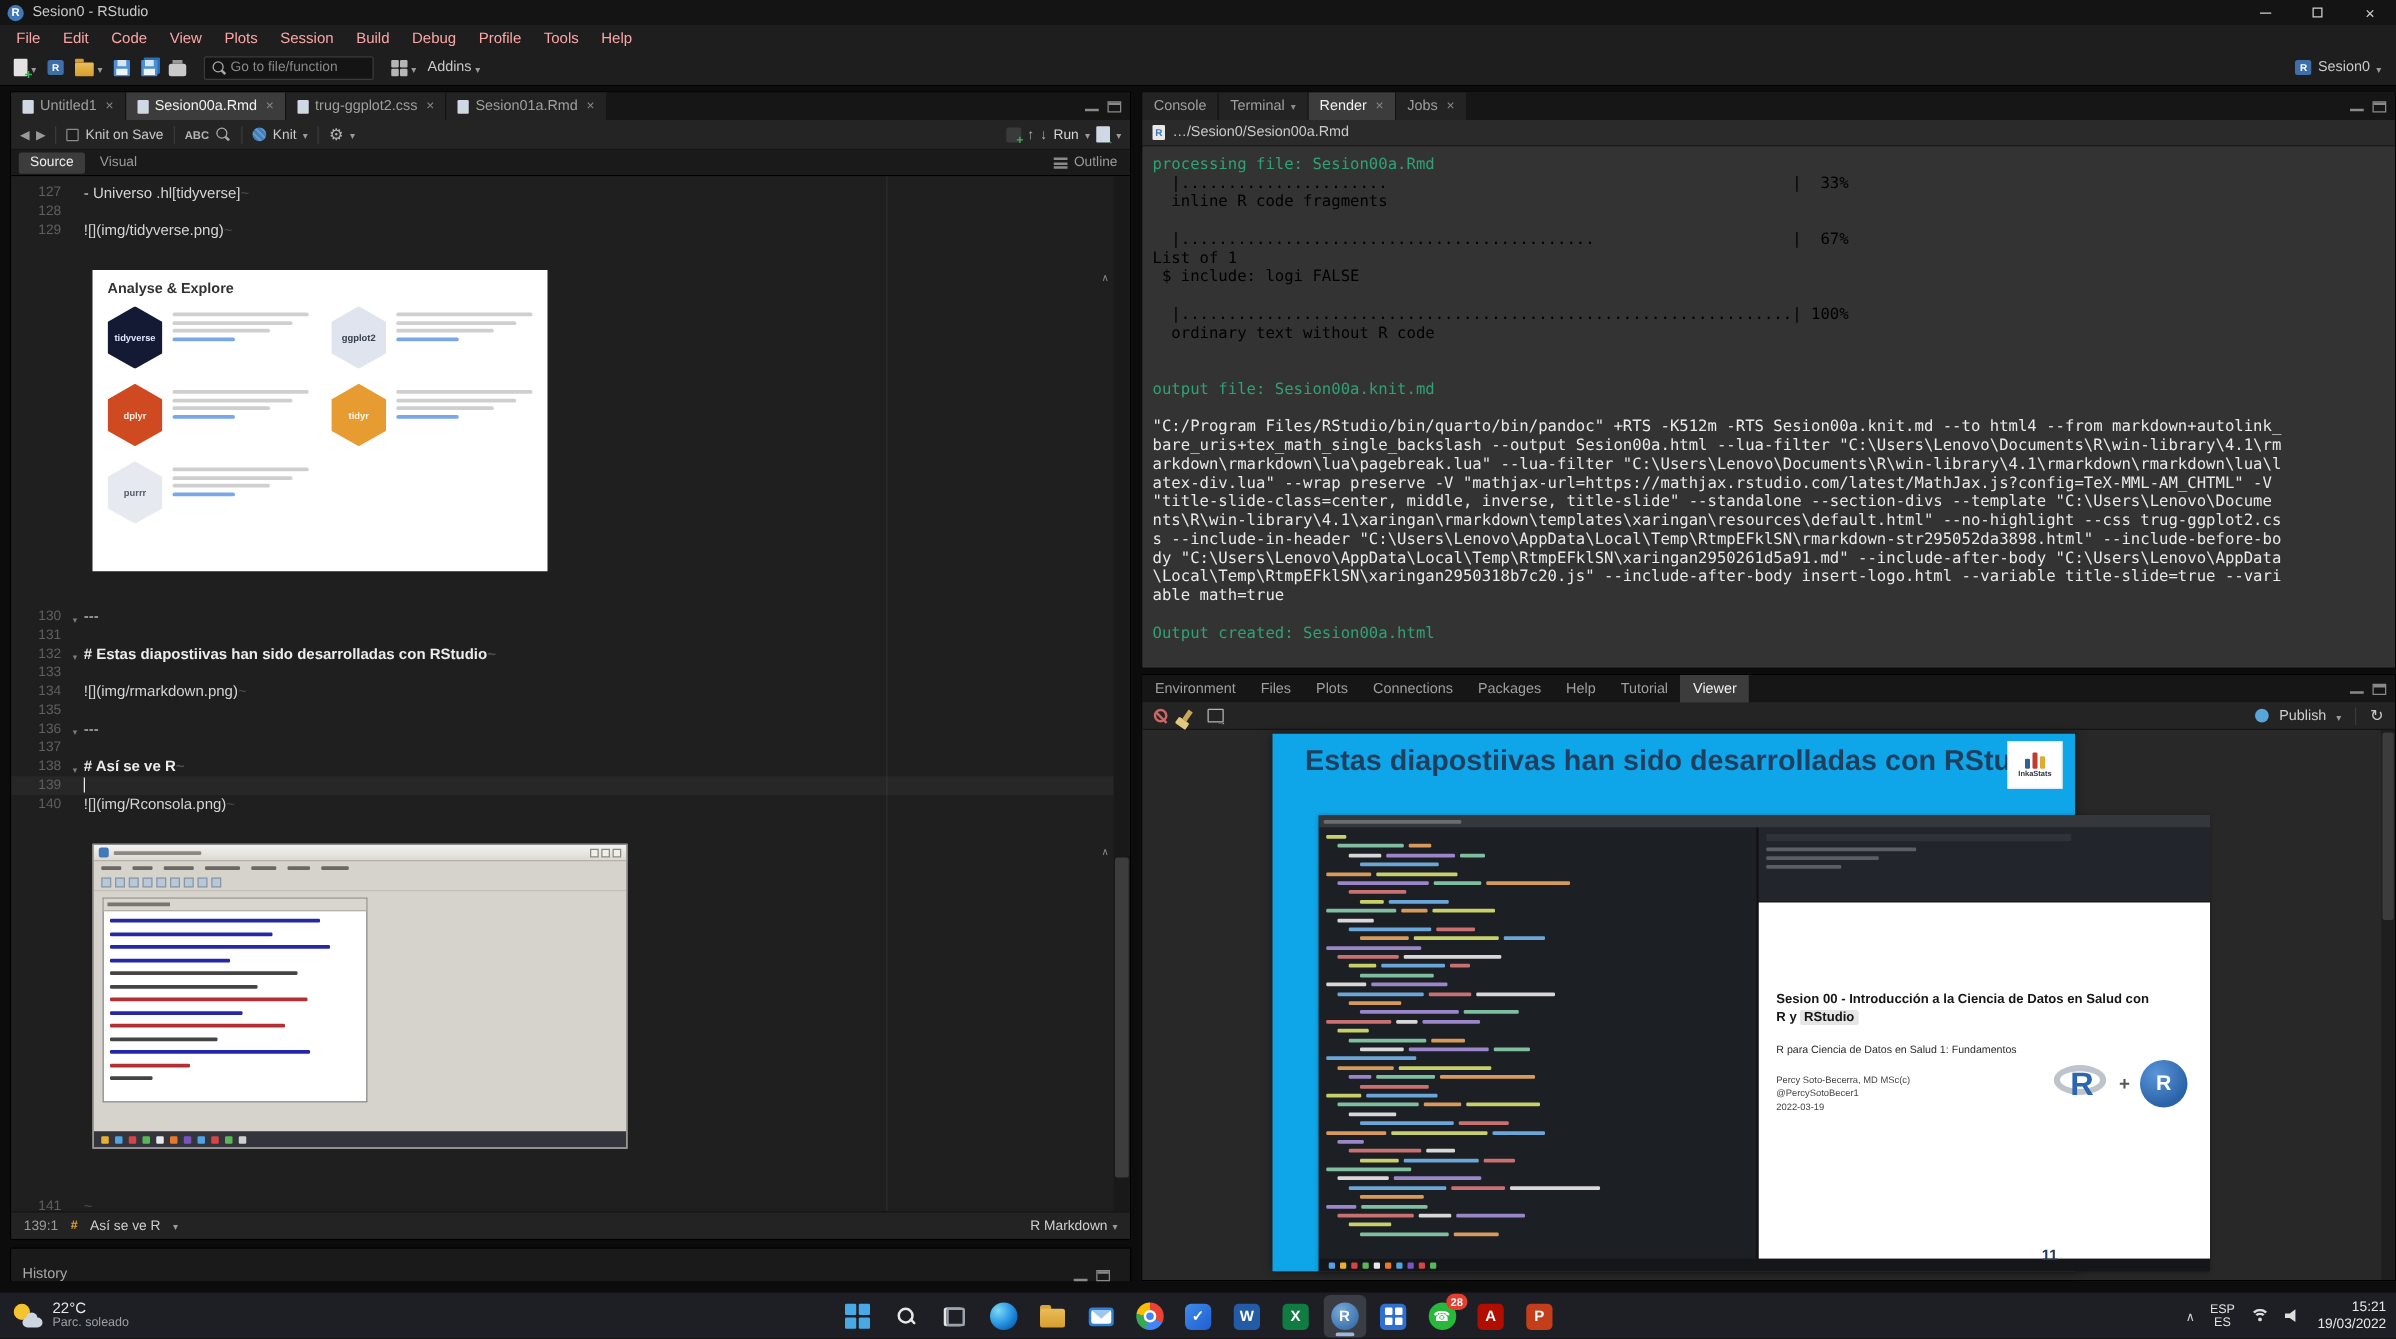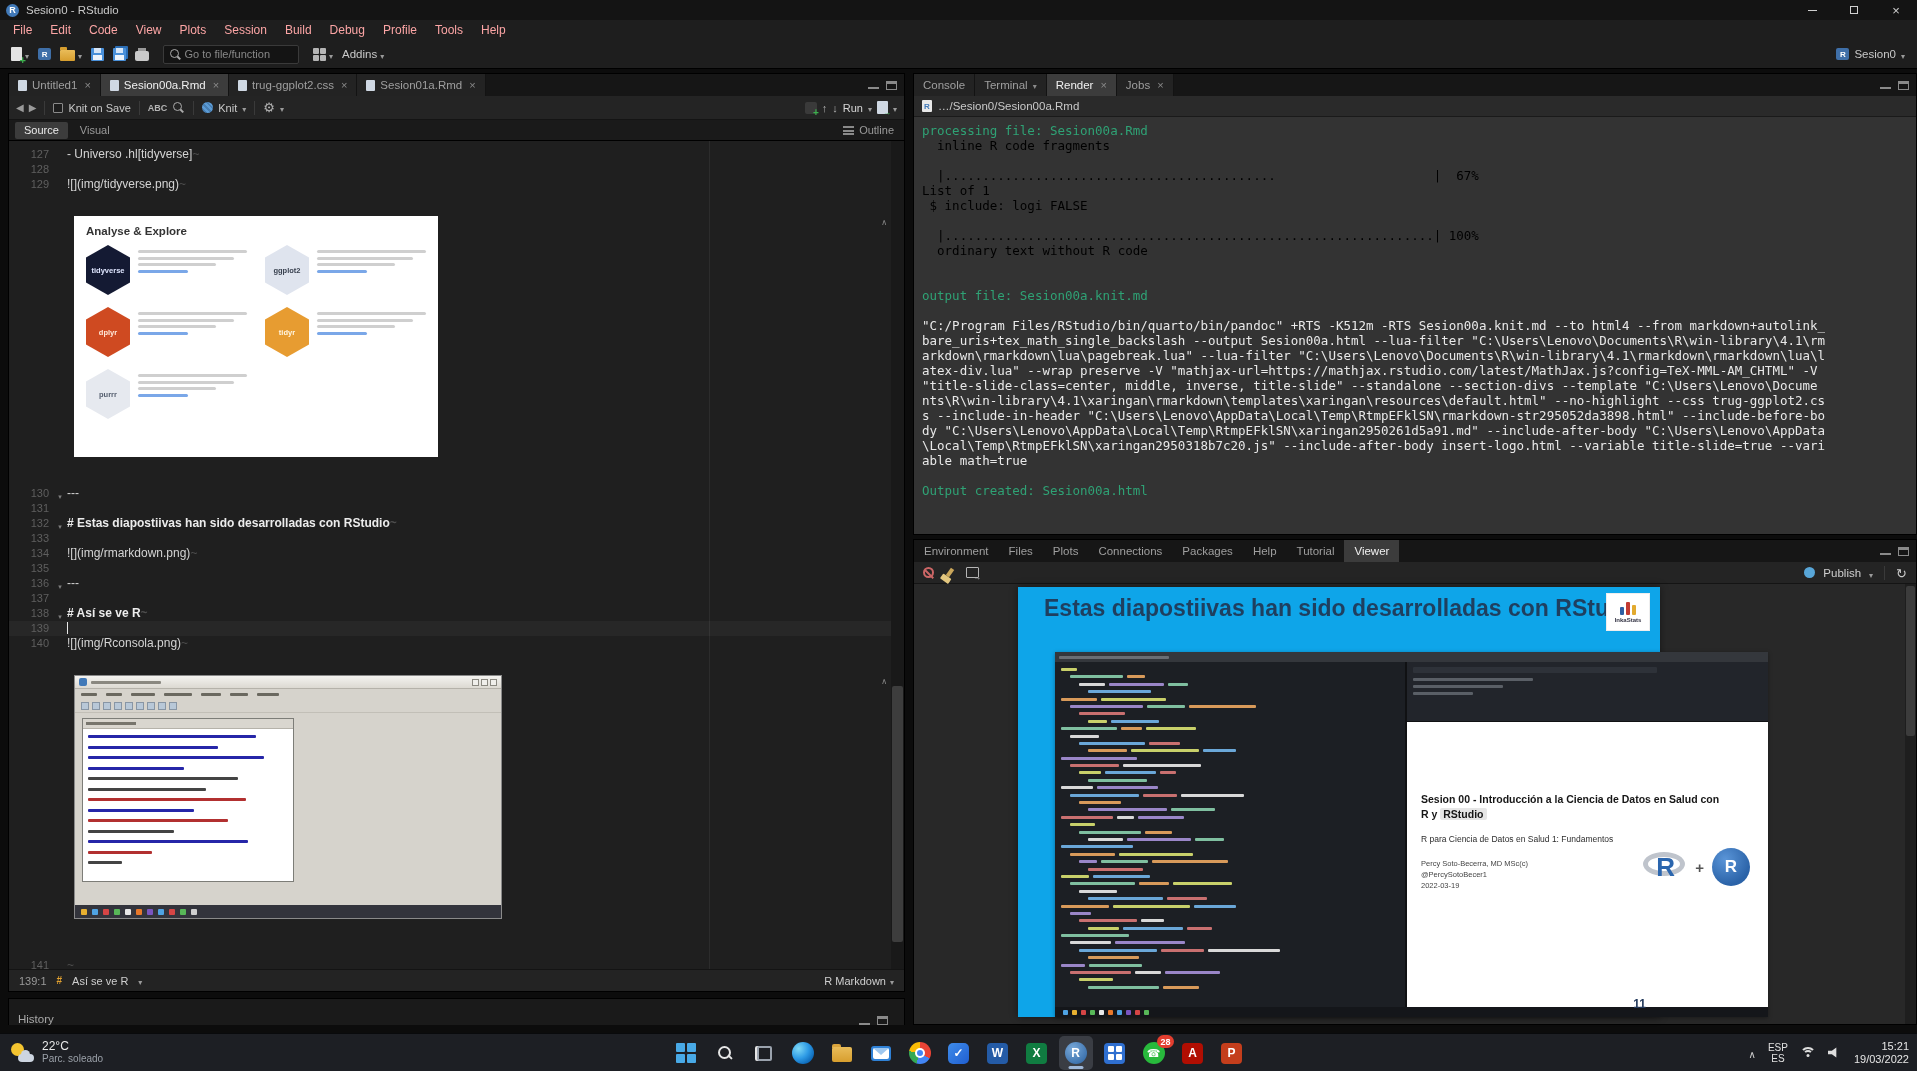--- a/index.html
+++ b/index.html
@@ -638,20 +638,21 @@
       <span class="mini-bar"></span>
       <span class="mini-win"></span>
     </div>
   </div>
   <div class="path-bar">
     <span class="rmd-ico"></span>
     <span>…/Sesion0/Sesion00a.Rmd</span>
   </div>
   <div class="log">
       <div class="lg g">processing file: Sesion00a.Rmd</div>
+      <div class="lg k">  |......................                                           |  33%</div>
       <div class="lg k">  inline R code fragments</div>
       <div class="lg k"></div>
       <div class="lg k">  |............................................                     |  67%</div>
       <div class="lg k">List of 1</div>
       <div class="lg k"> $ include: logi FALSE</div>
       <div class="lg k"></div>
       <div class="lg k">  |.................................................................| 100%</div>
       <div class="lg k">  ordinary text without R code</div>
       <div class="lg k"></div>
       <div class="lg k"></div>

